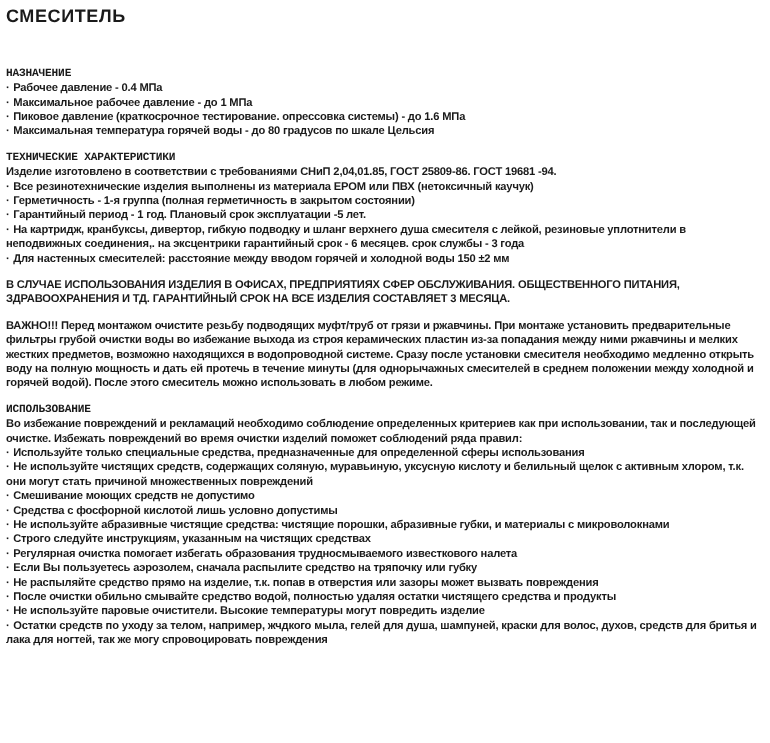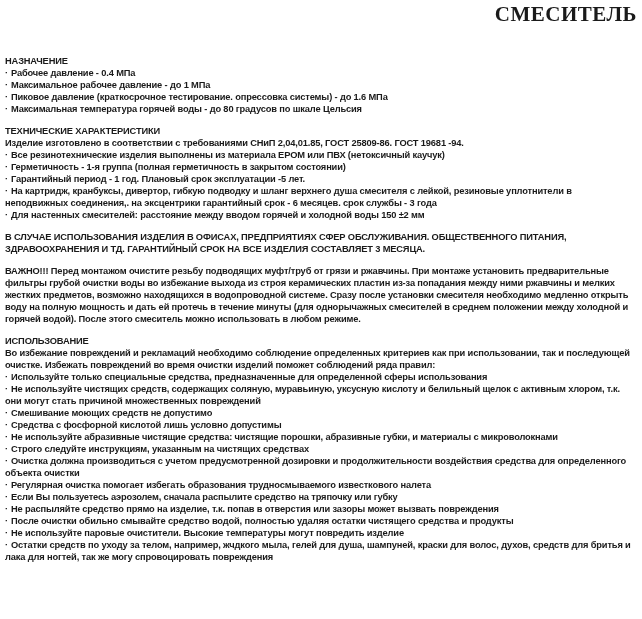--- a/index.html
+++ b/index.html
@@ -14,36 +14,36 @@
     font-family: "Liberation Sans", sans-serif;
     color: #1a1a1a;
   }
   .doc {
     padding: 0 5px;
     box-sizing: border-box;
     width: 642px;
   }
   .doc-title {
     margin: 2px 0 0 0;
-    text-align: right;
-    font-size: 21px;
+    text-align: left;
+    font-size: 15px;
     font-weight: 700;
     letter-spacing: 0.5px;
     line-height: 24px;
-    font-family: Liberation Serif, serif;
   }
   .doc-content {
     margin-top: 29px;
     font-size: 9.3px;
     line-height: 12px;
     font-weight: 700;
     letter-spacing: -0.15px;
   }
   .block-heading {
     text-transform: none; 
+    font-family: Liberation Mono, monospace;
   }
   .block-paragraph, .block-bullet, .block-heading {
     margin: 0;
   }
   .block-spacer {
     height: 10px;
   }
   .bullet-marker {
     display: inline;
     padding-right: 3px;
@@ -74,21 +74,20 @@
       <div class="block-paragraph">ВАЖНО!!! Перед монтажом очистите резьбу подводящих муфт/труб от грязи и ржавчины. При монтаже установить предварительные фильтры грубой очистки воды во избежание выхода из строя керамических пластин из-за попадания между ними ржавчины и мелких жестких предметов, возможно находящихся в водопроводной системе. Сразу после установки смесителя необходимо медленно открыть воду на полную мощность и дать ей протечь в течение минуты (для однорычажных смесителей в среднем положении между холодной и горячей водой). После этого смеситель можно использовать в любом режиме.</div>
       <div class="block-spacer"></div>
       <div class="block-heading">ИСПОЛЬЗОВАНИЕ</div>
       <div class="block-paragraph">Во избежание повреждений и рекламаций необходимо соблюдение определенных критериев как при использовании, так и последующей очистке. Избежать повреждений во время очистки изделий поможет соблюдений ряда правил:</div>
       <div class="block-bullet"><span class="bullet-marker">·</span><span>Используйте только специальные средства, предназначенные для определенной сферы использования</span></div>
       <div class="block-bullet"><span class="bullet-marker">·</span><span>Не используйте чистящих средств, содержащих соляную, муравьиную, уксусную кислоту и белильный щелок с активным хлором, т.к. они могут стать причиной множественных повреждений</span></div>
       <div class="block-bullet"><span class="bullet-marker">·</span><span>Смешивание моющих средств не допустимо</span></div>
       <div class="block-bullet"><span class="bullet-marker">·</span><span>Средства с фосфорной кислотой лишь условно допустимы</span></div>
       <div class="block-bullet"><span class="bullet-marker">·</span><span>Не используйте абразивные чистящие средства: чистящие порошки, абразивные губки, и материалы с микроволокнами</span></div>
       <div class="block-bullet"><span class="bullet-marker">·</span><span>Строго следуйте инструкциям, указанным на чистящих средствах</span></div>
-      <div class="block-bullet"><span class="bullet-marker">·</span><span>Очистка должна производиться с учетом предусмотренной дозировки и продолжительности воздействия средства для определенного объекта очистки</span></div>
       <div class="block-bullet"><span class="bullet-marker">·</span><span>Регулярная очистка помогает избегать образования трудносмываемого известкового налета</span></div>
       <div class="block-bullet"><span class="bullet-marker">·</span><span>Если Вы пользуетесь аэрозолем, сначала распылите средство на тряпочку или губку</span></div>
       <div class="block-bullet"><span class="bullet-marker">·</span><span>Не распыляйте средство прямо на изделие, т.к. попав в отверстия или зазоры может вызвать повреждения</span></div>
       <div class="block-bullet"><span class="bullet-marker">·</span><span>После очистки обильно смывайте средство водой, полностью удаляя остатки чистящего средства и продукты</span></div>
       <div class="block-bullet"><span class="bullet-marker">·</span><span>Не используйте паровые очистители. Высокие температуры могут повредить изделие</span></div>
       <div class="block-bullet"><span class="bullet-marker">·</span><span>Остатки средств по уходу за телом, например, жчдкого мыла, гелей для душа, шампуней, краски для волос, духов, средств для бритья и лака для ногтей, так же могу спровоцировать повреждения</span></div>
     </div>
 </div>
 
 </body></html>

